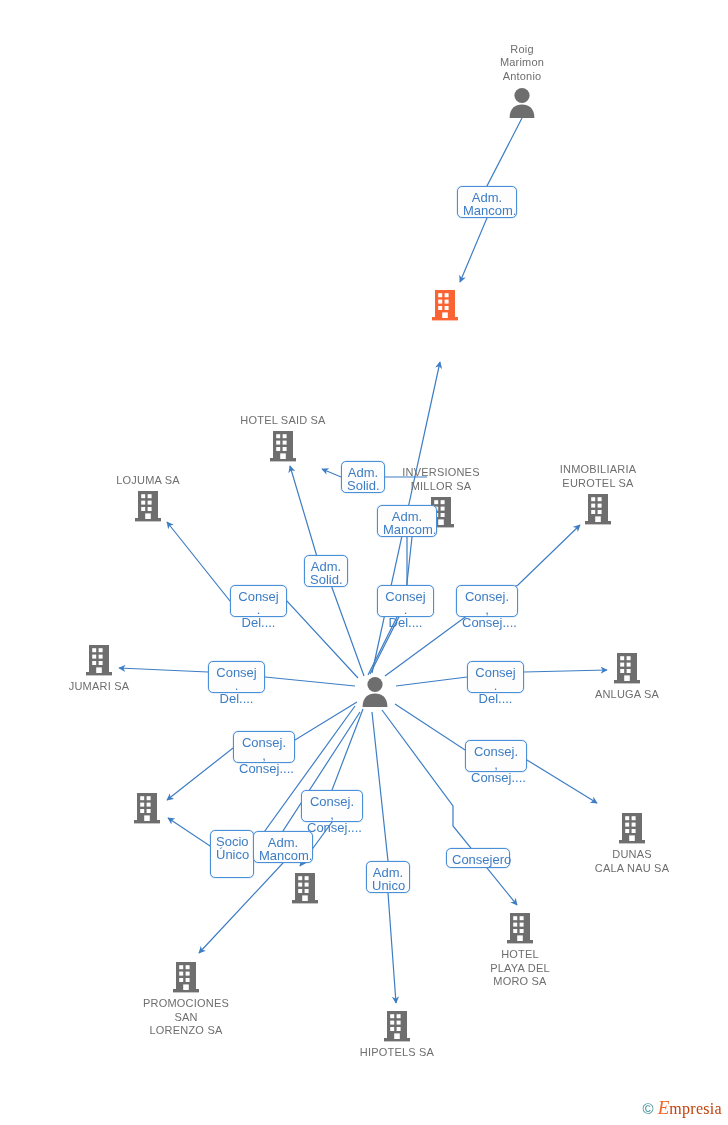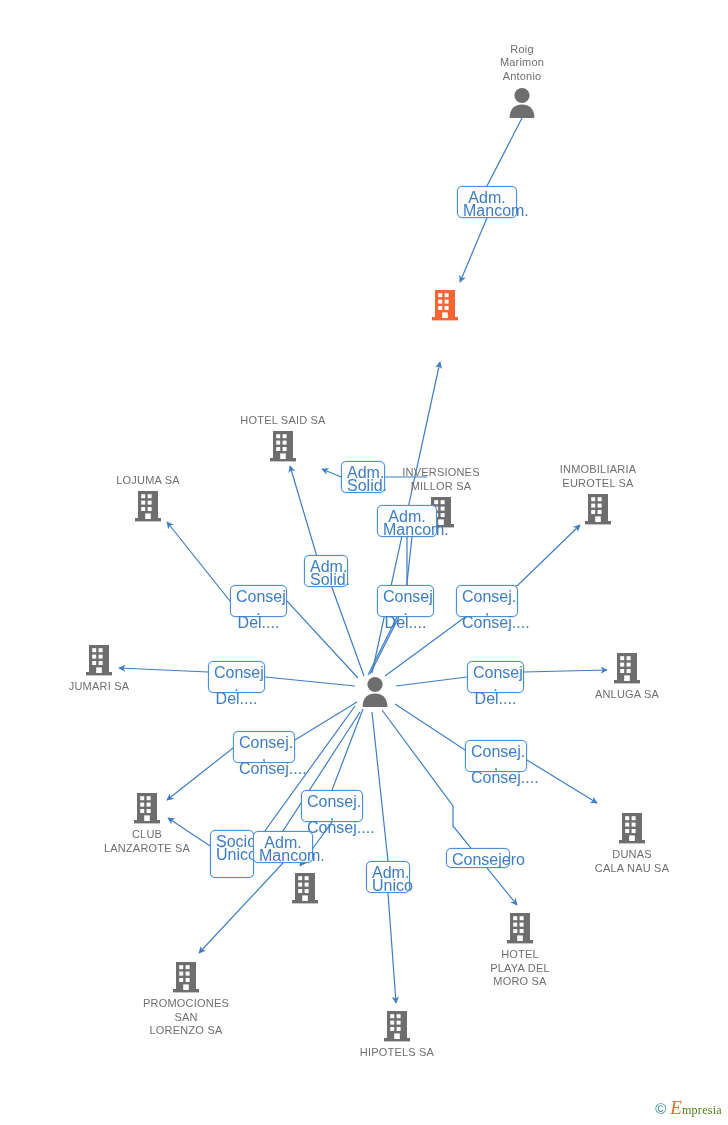--- a/index.html
+++ b/index.html
@@ -49,21 +49,21 @@
   .node.label-above .node-label { margin-bottom: 2px; }
   .node.label-below .node-label { margin-top: 3px; }
 
   .edge-label {
     position: absolute;
     box-sizing: border-box;
     border: 1px solid #4a90d9;
     border-radius: 5px;
     background: #fdfdfe;
     color: #3d7dc4;
-    font-size: 16px;
+    font-size: 13px;
     line-height: 13px;
     font-family: "Liberation Sans", sans-serif;
     text-align: center;
     padding: 4px 5px;
     white-space: pre-line;
     box-shadow: 0 0 0 0.5px rgba(74,144,217,0.25);
   }
   .watermark {
     position: absolute;
     right: 6px;
@@ -79,22 +79,22 @@
     font-size: 15px;
     font-family: "Liberation Sans", sans-serif;
   }
   .watermark .brand-e {
     color: #f26522;
     font-style: italic;
     font-size: 19px;
     font-family: "Liberation Serif", serif;
   }
   .watermark .brand-rest {
-    color: #4d7c0f;
-    font-size: 12px;
+    color: #c2410c;
+    font-size: 16px;
     letter-spacing: 0.3px;
     font-family: "Liberation Serif", serif;
   }
 </style>
 </head>
 <body>
 
 <div id="canvas">
 
   <svg id="edge-layer" viewBox="0 0 728 1125" width="728" height="1125" xmlns="http://www.w3.org/2000/svg">
@@ -244,22 +244,20 @@
           <rect x="6" y="2" width="20" height="28" fill="#6e6e6e"></rect>
           <rect x="3" y="29" width="26" height="3.4" fill="#6e6e6e"></rect>
           <rect x="9.2" y="5.2" width="4" height="4" fill="#ffffff"></rect>
           <rect x="15.6" y="5.2" width="4" height="4" fill="#ffffff"></rect>
           <rect x="9.2" y="11.6" width="4" height="4" fill="#ffffff"></rect>
           <rect x="15.6" y="11.6" width="4" height="4" fill="#ffffff"></rect>
           <rect x="9.2" y="18" width="4" height="4" fill="#ffffff"></rect>
           <rect x="15.6" y="18" width="4" height="4" fill="#ffffff"></rect>
           <rect x="13.2" y="24.4" width="5.6" height="5.6" fill="#ffffff"></rect>
         </svg>
-        <span class="node-label">CLUB
-LANZAROTE SA</span>
       </div>
       <div class="node label-below" style="left: 632px; top: 811px;">
         <svg class="glyph" viewBox="0 0 32 34" xmlns="http://www.w3.org/2000/svg">
           <rect x="6" y="2" width="20" height="28" fill="#6e6e6e"></rect>
           <rect x="3" y="29" width="26" height="3.4" fill="#6e6e6e"></rect>
           <rect x="9.2" y="5.2" width="4" height="4" fill="#ffffff"></rect>
           <rect x="15.6" y="5.2" width="4" height="4" fill="#ffffff"></rect>
           <rect x="9.2" y="11.6" width="4" height="4" fill="#ffffff"></rect>
           <rect x="15.6" y="11.6" width="4" height="4" fill="#ffffff"></rect>
           <rect x="9.2" y="18" width="4" height="4" fill="#ffffff"></rect>

